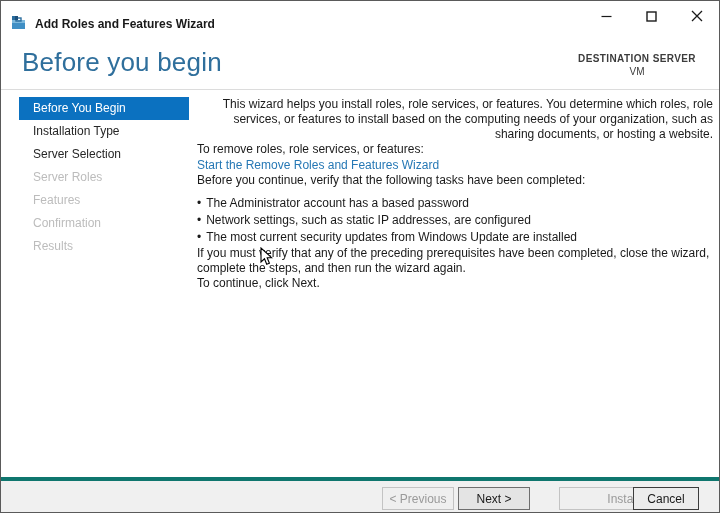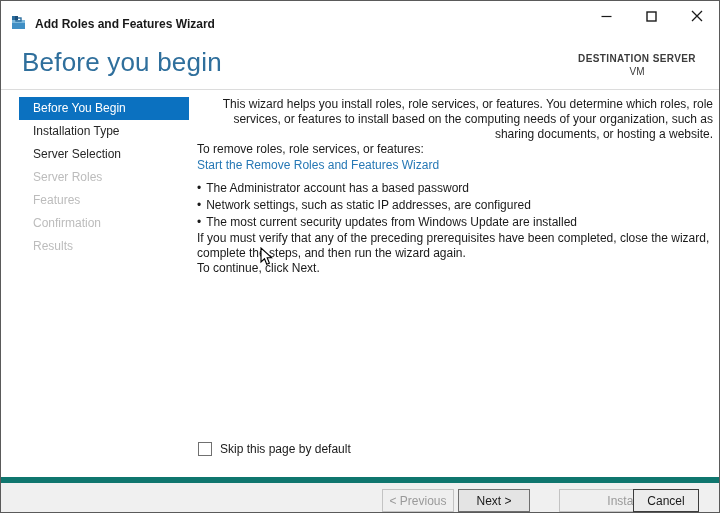--- a/index.html
+++ b/index.html
@@ -84,21 +84,21 @@
   .checkbox {
     width: 14px; height: 14px;
     border: 1px solid #707070; background: #ffffff;
     display: inline-block;
   }
   .skip-label { margin-left: 8px; font-size: 12px; color: #1a1a1a; }
 
   
   .footer {
     position: absolute; left: 0; right: 0; bottom: 0; top: 476px;
-    background: #f0f0f0; border-top: 6px solid #0f766e;
+    background: #f0f0f0; border-top: 4px solid #0f766e;
   }
   .btn {
     position: absolute; top: 6px; height: 23px;
     font-family: "Liberation Sans", sans-serif;
     font-size: 12px; text-align: center;
     background: #e9e9e9; border: 1px solid #adadad; color: #1a1a1a;
     cursor: default; padding: 0;
   }
   .btn-previous { left: 381px; width: 72px; }
   .btn-next     { left: 457px; width: 72px; border-color: #6e6e6e; background: #e4e4e4; }
@@ -158,39 +158,36 @@
     <div class="nav-item disabled">Server Roles</div>
     <div class="nav-item disabled">Features</div>
     <div class="nav-item disabled">Confirmation</div>
     <div class="nav-item disabled">Results</div>
   </div>
 
   <div class="content">
     <p class="p-intro">This wizard helps you install roles, role services, or features. You determine which roles, role services, or features to install based on the computing needs of your organization, such as sharing documents, or hosting a website.</p>
     <p class="p-remove">To remove roles, role services, or features:</p>
     <a class="remove-link" href="#">Start the Remove Roles and Features Wizard</a>
+    <p class="p-verify">Before you continue, verify that the following tasks have been completed:</p>
     <div class="task-list">
       <div class="task">
         <span class="bullet">•</span><span>The Administrator account has a based password</span>
       </div>
       <div class="task">
         <span class="bullet">•</span><span>Network settings, such as static IP addresses, are configured</span>
       </div>
       <div class="task">
         <span class="bullet">•</span><span>The most current security updates from Windows Update are installed</span>
       </div>
     </div>
     <p class="p-note">If you must verify that any of the preceding prerequisites have been completed, close the wizard, complete the steps, and then run the wizard again.</p>
     <p class="p-continue">To continue, click Next.</p>
   </div>
 
-  <div class="skip-row">
-    <span class="checkbox"></span>
-    <span class="skip-label">Skip this page by default</span>
-  </div>
 
   <div class="footer">
     <button class="btn btn-previous disabled">&lt; Previous</button>
     <button class="btn btn-next">Next &gt;</button>
     <button class="btn btn-install disabled">Install</button>
     <button class="btn btn-cancel">Cancel</button>
   </div>
 
   <svg class="cursor" width="13" height="19" viewBox="0 0 13 19">
     <path d="M1 1 L1 15 L4.5 11.8 L6.7 17.3 L9.4 16.2 L7.2 10.8 L11.8 10.8 Z" fill="#ffffff" stroke="#000000" stroke-width="1.1"></path>

